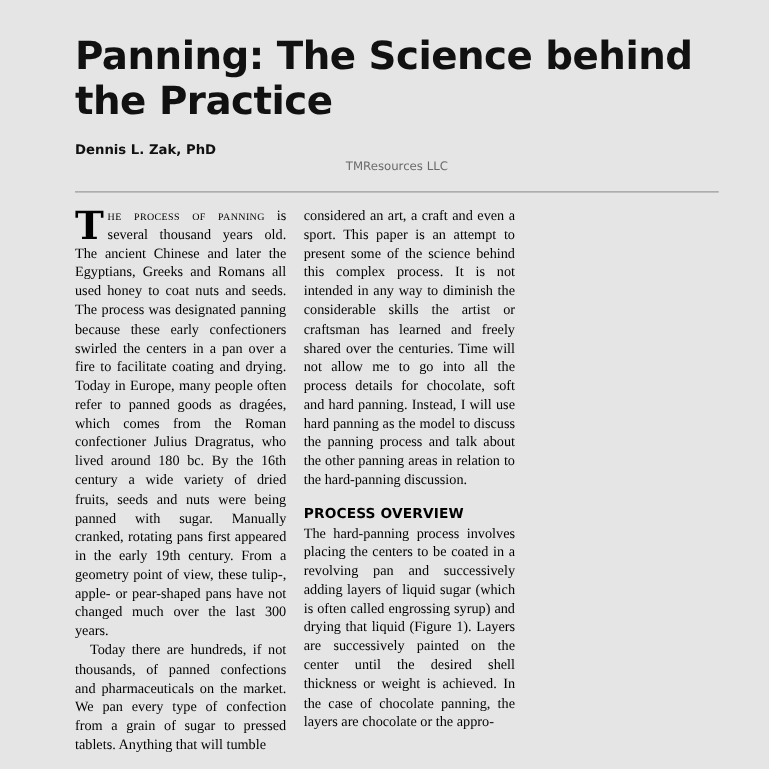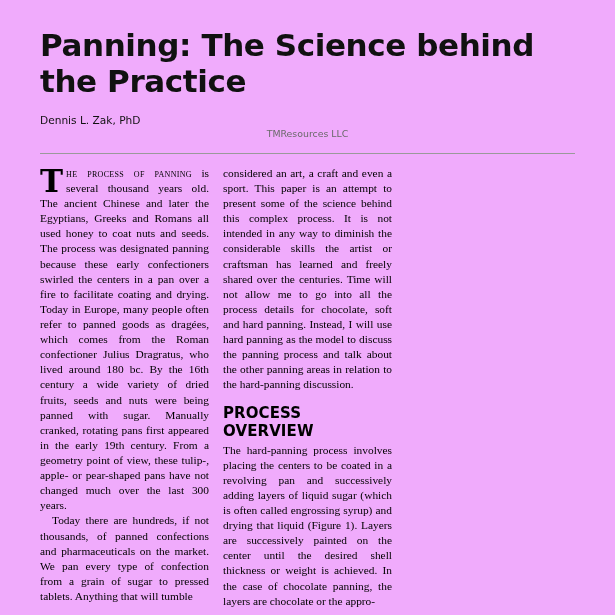--- a/index.html
+++ b/index.html
@@ -12,22 +12,22 @@
     background: #ffffff;
     font-family: "Liberation Serif", serif;
     color: #000000;
     overflow: hidden;
   }
   .page {
     position: relative;
     width: 615px;
     height: 615px;
     box-sizing: border-box;
-    padding: 28px 40px 0 40px;
-    background: #f0abfc;
+    padding: 28px 40px 0 60px;
+    background: #e5e5e5;
   }
   .title {
     font-family: "DejaVu Sans", sans-serif;
     font-weight: bold;
     font-size: 31px;
     line-height: 1.16;
     letter-spacing: -0.4px;
     color: #111111;
     margin: 0 0 14px 0;
   }
@@ -36,21 +36,21 @@
     font-weight: bold;
     font-style: italic;
     font-size: 14.2px;
     line-height: 1.42;
     color: #1a1a1a;
     margin: 0 0 16px 0;
     padding-right: 4px;
   }
   .byline {
     font-family: "DejaVu Sans", sans-serif;
-    font-weight: normal;
+    font-weight: bold;
     font-size: 10.6px;
     color: #111111;
     margin: 0 0 2px 0;
   }
   .affiliation {
     font-family: "DejaVu Sans", sans-serif;
     font-size: 9.4px;
     color: #6a6a6a;
     margin: 0;
     text-align: center;
@@ -94,21 +94,21 @@
     padding: 1px 3px 0 0;
     margin-top: 1px;
   }
   .smallcaps {
     font-variant: small-caps;
     letter-spacing: 0.3px;
   }
   .sec-head {
     font-family: "DejaVu Sans", sans-serif;
     font-weight: bold;
-    font-size: 15px;
+    font-size: 11px;
     margin: 11px 0 3px 0;
     letter-spacing: 0.1px;
   }
   .photo-box {
     width: 150px;
   }
   .photo {
     width: 150px;
     height: 128px;
     background: linear-gradient(180deg, #9fb6c6 0%, #8fa8ba 45%, #7d97aa 100%);

